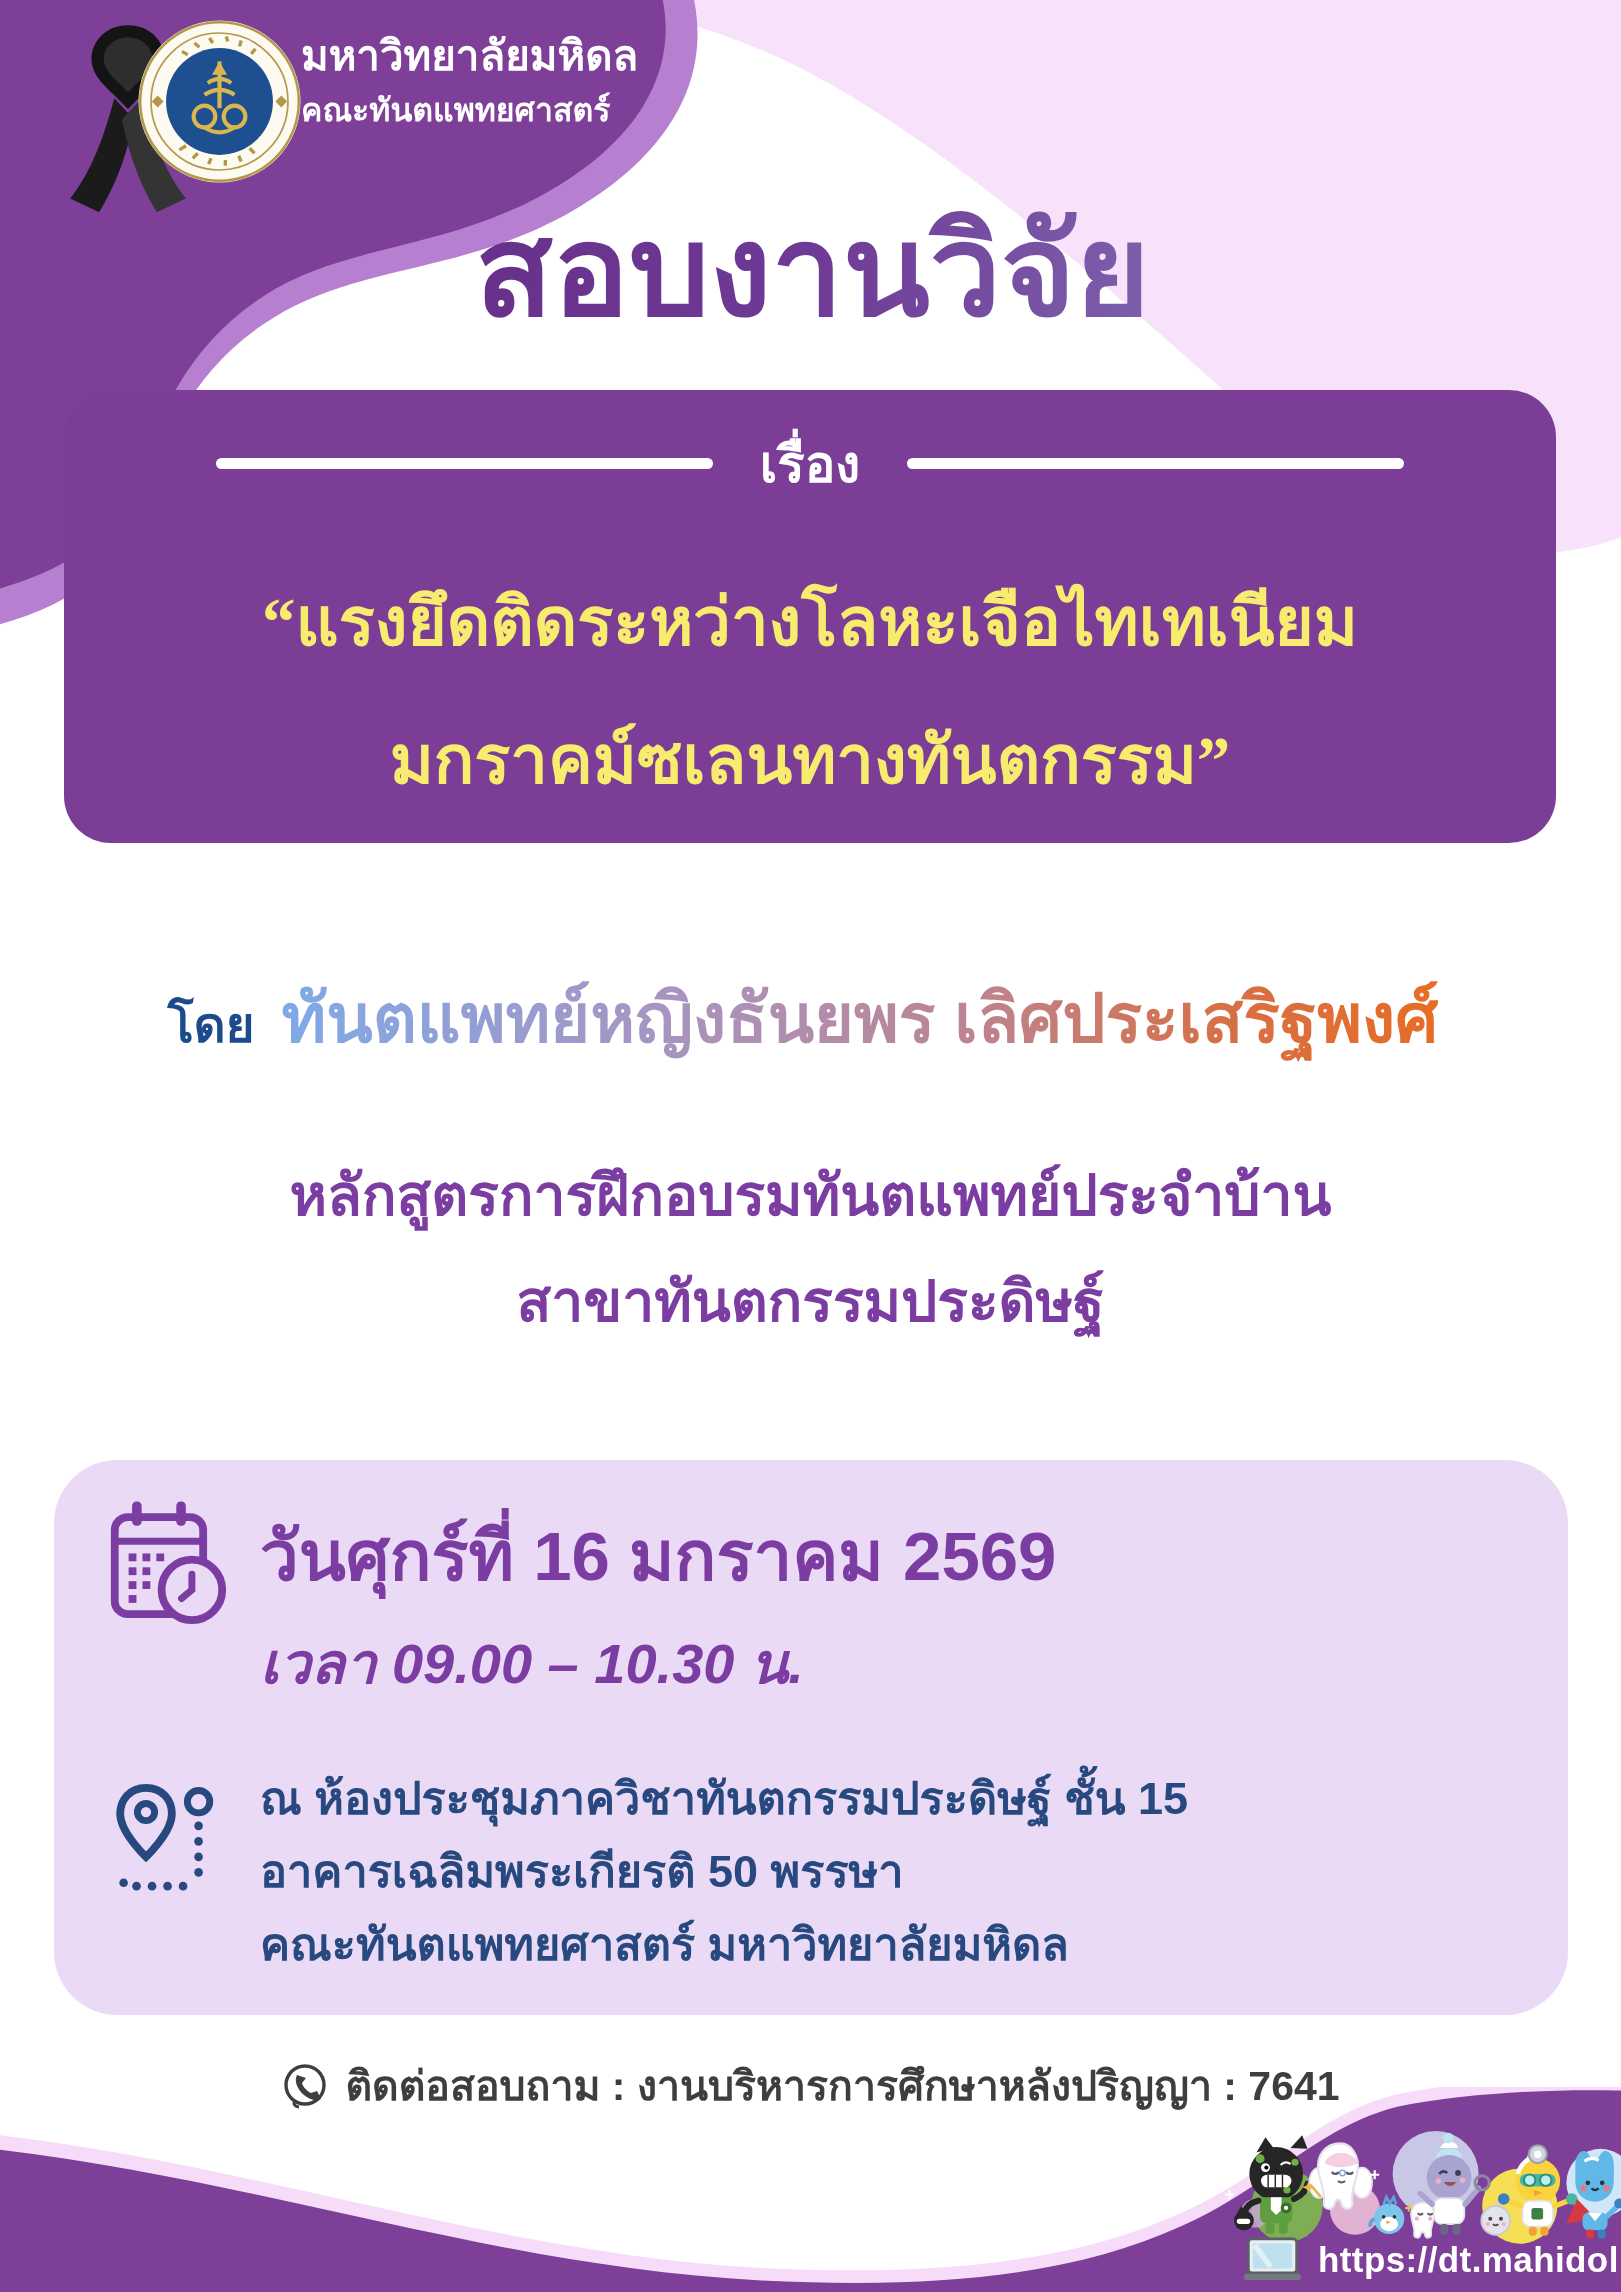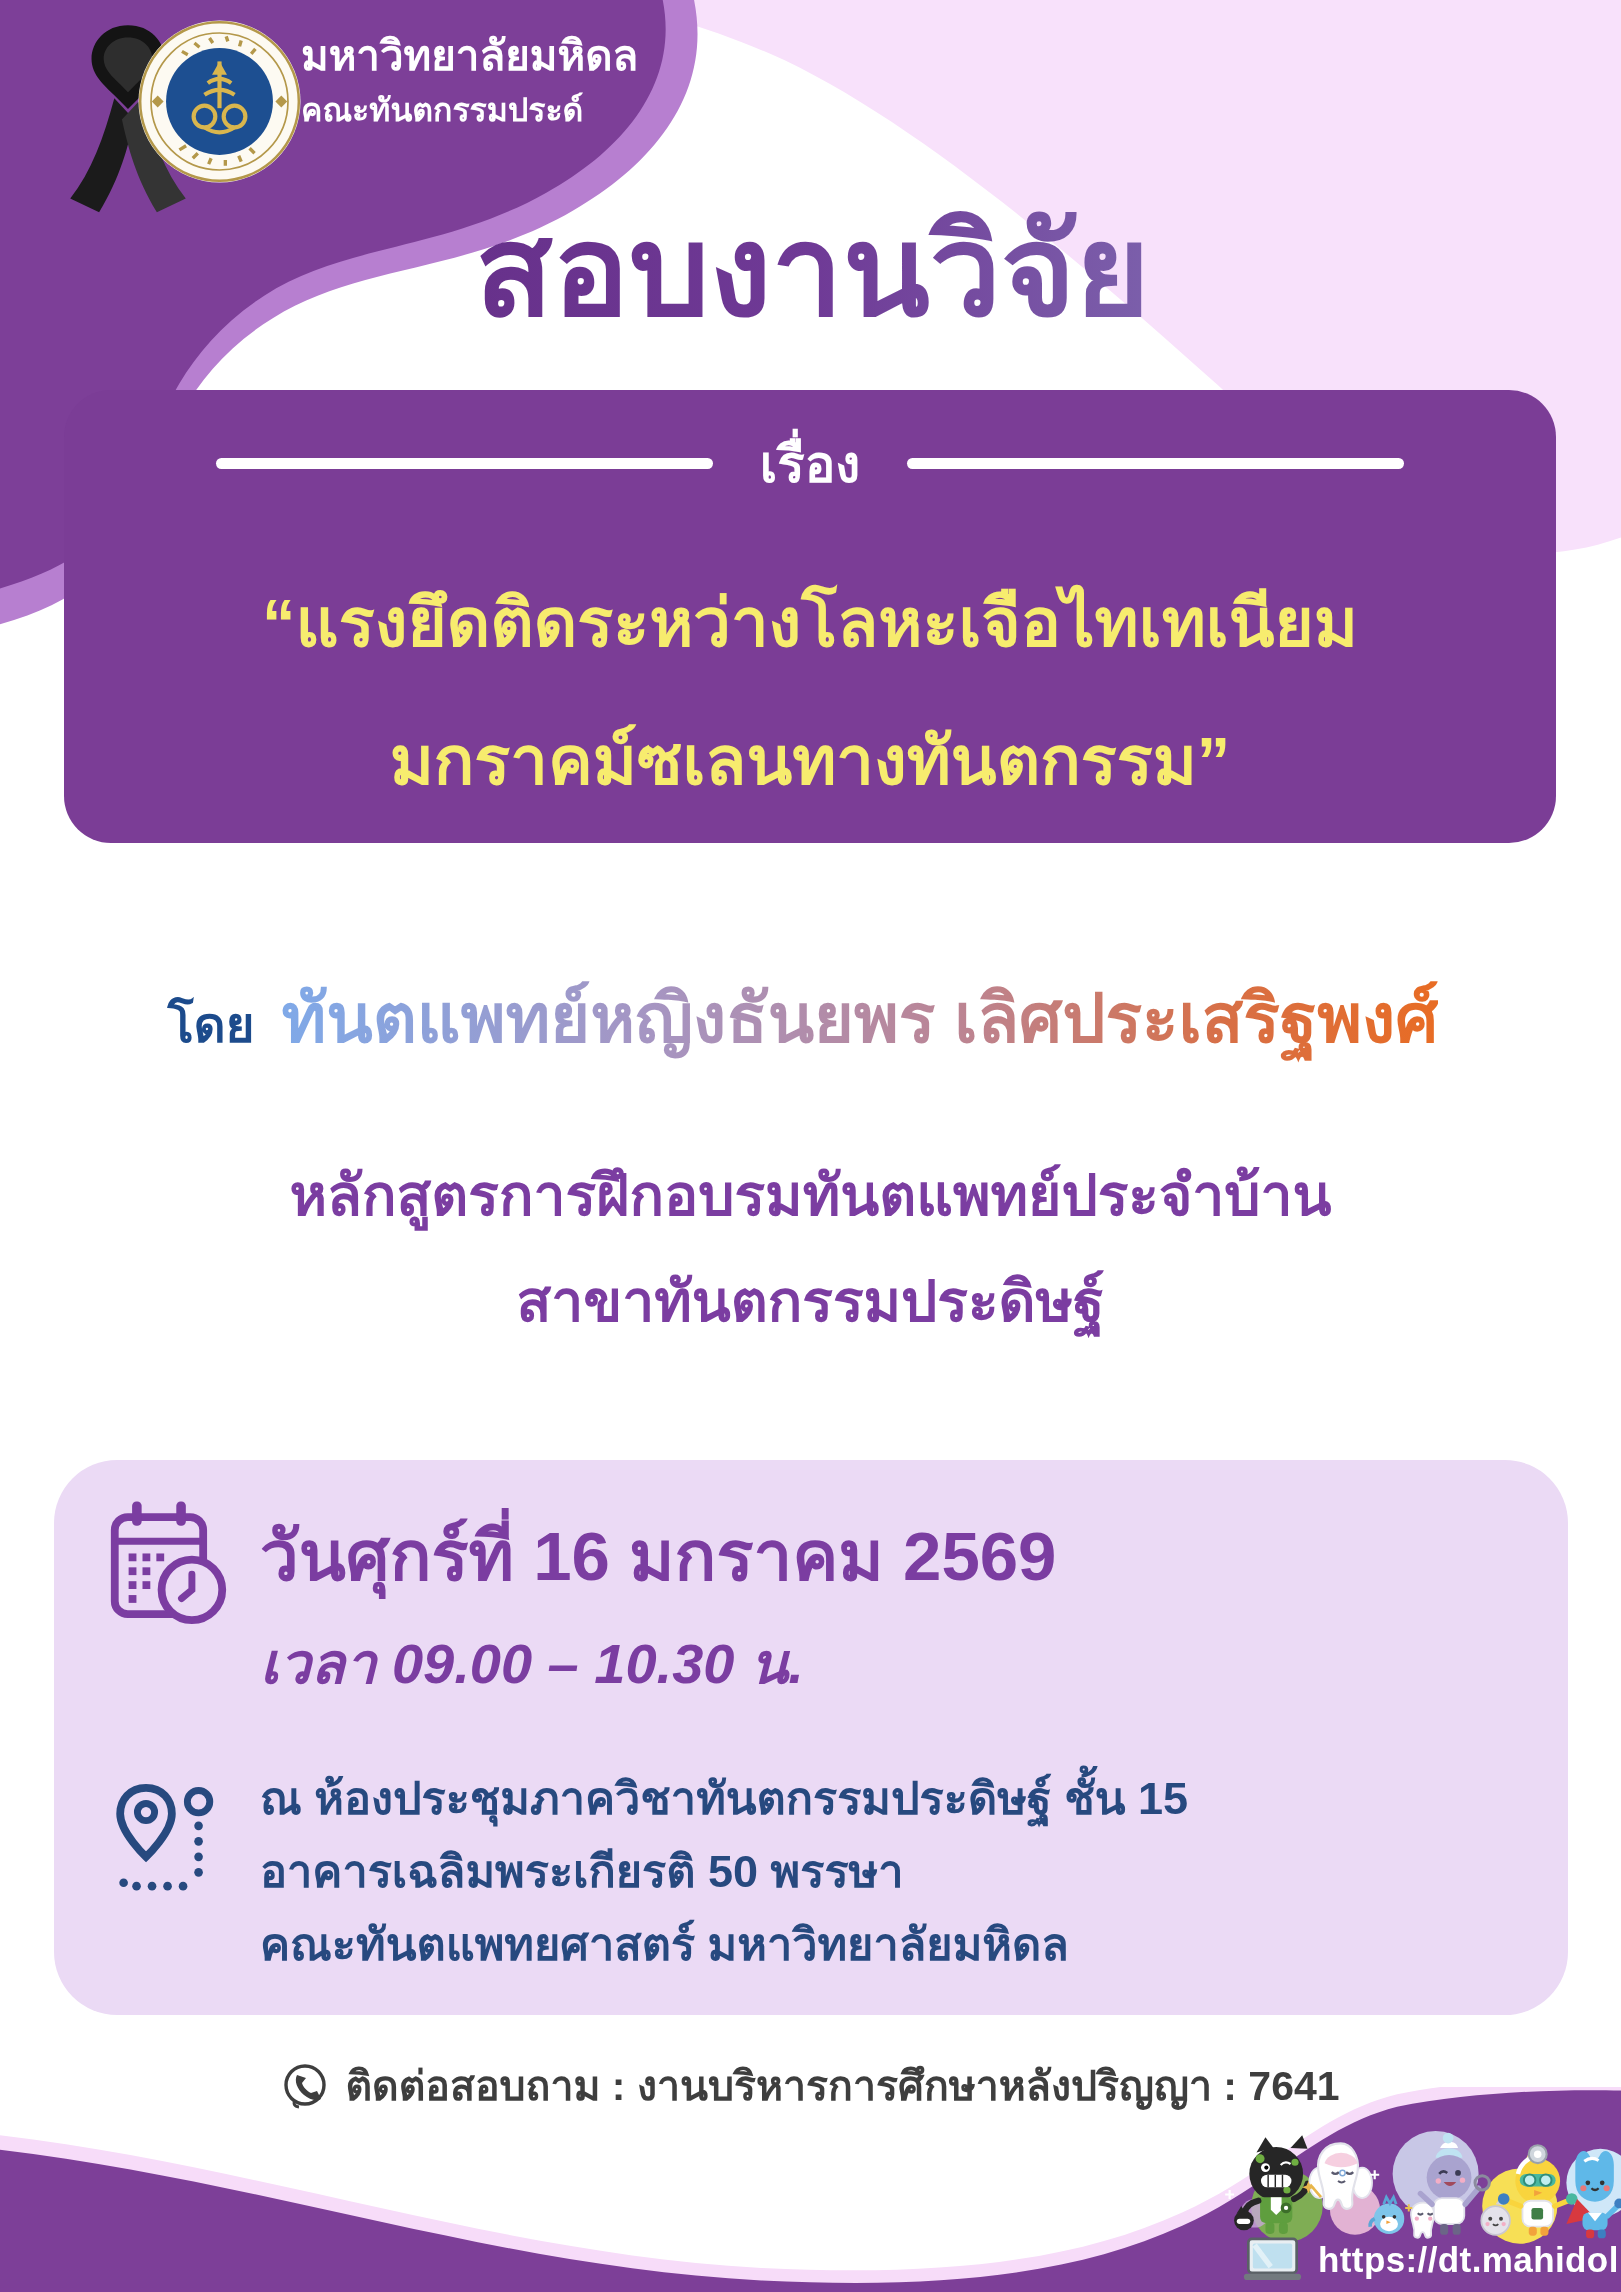--- a/index.html
+++ b/index.html
@@ -23,21 +23,21 @@
   .main-title{
     left:0;top:184px;width:1621px;text-align:center;
     font-size:127px;font-weight:bold;line-height:1.35;
     background:linear-gradient(90deg,#632c85 18%,#6f3a96 50%,#8273b6 82%);
     -webkit-background-clip:text;background-clip:text;color:transparent;
   }
 
   
   .topic-box{
     left:64px;top:390px;width:1492px;height:453px;
-    background:#7b3d96;border-radius:47px;
+    background:#7b3d96;border-radius:47px;font-family:Liberation Serif, serif;
   }
   .topic-label-row{position:absolute;left:0;top:19.7px;width:100%;height:107px;
     display:flex;align-items:center;justify-content:center;}
   .topic-label{color:#ffffff;font-size:51px;font-weight:bold;padding:0 47px;}
   .topic-rule{height:10.7px;width:497px;background:#ffffff;border-radius:5.4px;flex:0 0 auto;}
   .topic-line{position:absolute;left:0;width:100%;text-align:center;
     color:#f7ec6e;font-weight:bold;font-size:67px;line-height:1.45;}
   .topic-line-1{top:184px;}
   .topic-line-2{top:322px;}
 
@@ -118,21 +118,21 @@
       <path d="M86,78 q14,-10 28,0"></path>
       <path d="M82,92 q18,-12 36,0"></path>
       <circle cx="82" cy="118" r="13"></circle>
       <circle cx="118" cy="118" r="13"></circle>
       <path d="M82,131 q18,12 36,0"></path>
     </g>
   </svg>
 
   <div class="header-text abs">
     <div class="header-university">มหาวิทยาลัยมหิดล</div>
-    <div class="header-faculty">คณะทันตกรรมประด์</div>
+    <div class="header-faculty">คณะทันตแพทยศาสตร์</div>
   </div>
 
   <h1 class="main-title abs" style="margin:2px">สอบงานวิจัย</h1>
 
   <div class="topic-box abs">
     <div class="topic-label-row">
       <span class="topic-rule"></span>
       <span class="topic-label">เรื่อง</span>
       <span class="topic-rule"></span>
     </div>

